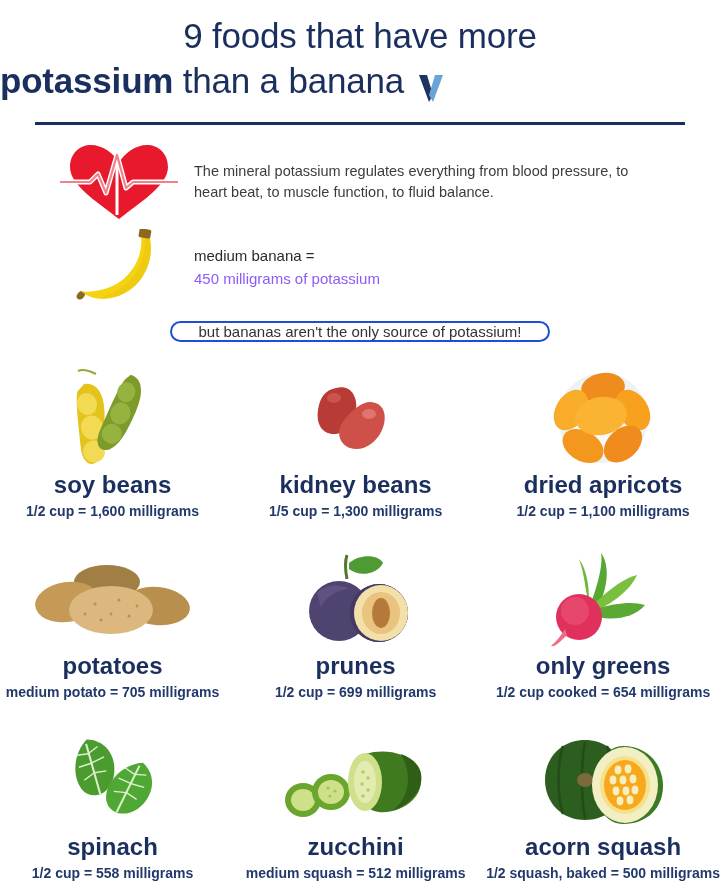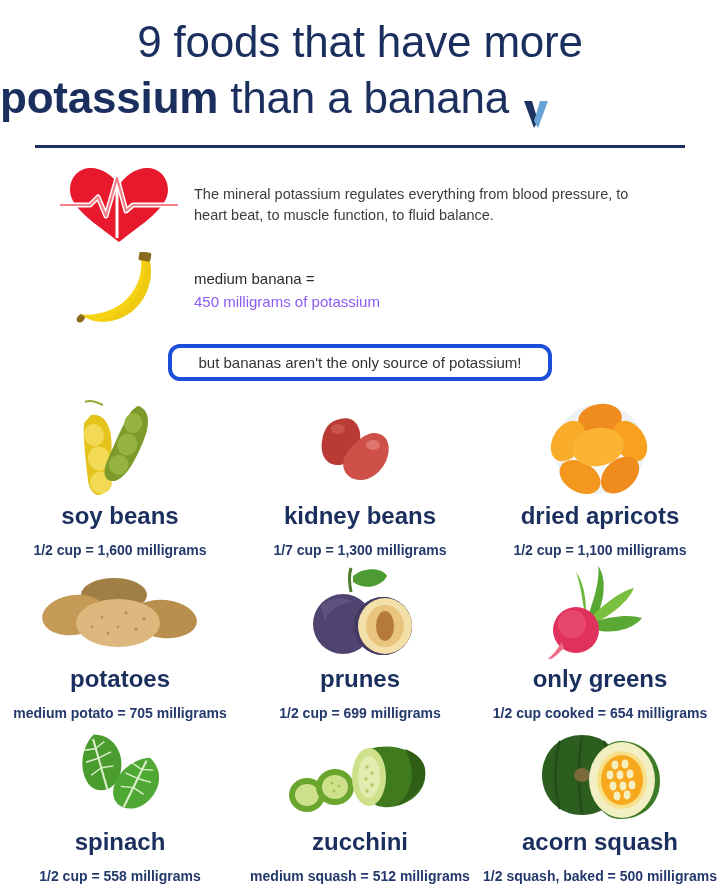--- a/index.html
+++ b/index.html
@@ -15,21 +15,21 @@
     overflow: hidden;
     position: relative;
   }
 
   
   .header {
     padding: 14px 0 0 0;
     text-align: center;
   }
   .title-line {
-    font-size: 44px;
+    font-size: 35px;
     line-height: 1.28;
     color: #1b2f5e;
     font-weight: 400;
     letter-spacing: -0.2px;
   }
   .title-line-2 {
     display: flex;
     align-items: center;
     justify-content: flex-start;
     gap: 14px;
@@ -86,33 +86,34 @@
     color: #8b5cf6;
   }
 
   
   .callout-wrap {
     display: flex;
     justify-content: center;
     margin-top: 14px;
   }
   .callout {
-    border: 4px solid #1d4ed8;
+    border: 2px solid #1d4ed8;
     border-radius: 12px;
-    padding: 6px 26px;
+    padding: 0 26px;
     font-size: 15px;
     color: #333333;
     background: #ffffff;
   }
 
   
   .grid {
     margin-top: 14px;
     display: grid;
     grid-template-columns: repeat(3, 1fr);
+    gap: 18px;
   }
   .cell {
     display: flex;
     flex-direction: column;
     align-items: center;
     justify-content: flex-end;
     height: 163px;
   }
   .art {
     height: 104px;
@@ -124,21 +125,21 @@
     font-size: 24px;
     font-weight: 700;
     color: #1b2f5e;
     line-height: 1.1;
     margin-top: 2px;
   }
   .food-sub {
     font-size: 14px;
     font-weight: 600;
     color: #23396b;
-    margin-top: 12px;
+    margin-top: 4px;
     white-space: nowrap;
   }
 </style>
 </head>
 <body>
 
 <div class="header">
   <div class="title-line">9 foods that have more</div>
   <div class="title-line title-line-2">
     <span><span class="title-strong">potassium</span>
@@ -211,21 +212,21 @@
   <div class="cell">
     <div class="art">
       <svg width="120" height="104" viewBox="0 0 120 104">
         <path d="M40 22 C54 18, 62 30, 60 44 C58 58, 50 68, 38 68 C26 68, 20 58, 22 44 C24 30, 30 24, 40 22 Z" fill="#b83b36"></path>
         <ellipse cx="38" cy="32" rx="7" ry="5" fill="#cf5a52" opacity="0.8"></ellipse>
         <path d="M74 36 C88 36, 92 50, 86 64 C80 78, 66 86, 54 82 C42 78, 40 64, 48 54 C56 44, 66 36, 74 36 Z" fill="#cf5048"></path>
         <ellipse cx="73" cy="48" rx="7" ry="5" fill="#e07d74" opacity="0.85"></ellipse>
       </svg>
     </div>
     <div class="food-name">kidney beans</div>
-    <div class="food-sub">1/7 cup = 1,300 milligrams</div>
+    <div class="food-sub">1/5 cup = 1,300 milligrams</div>
   </div>
 
   <div class="cell">
     <div class="art">
       <svg width="116" height="104" viewBox="0 0 116 104">
         <circle cx="58" cy="52" r="45" fill="#eef2f5"></circle>
         <circle cx="58" cy="52" r="38" fill="#f7fafc"></circle>
         <ellipse cx="58" cy="22" rx="22" ry="15" fill="#f08b1e" transform="rotate(-8 58 22)"></ellipse>
         <ellipse cx="88" cy="44" rx="22" ry="15" fill="#f7a11f" transform="rotate(58 88 44)"></ellipse>
         <ellipse cx="78" cy="78" rx="22" ry="15" fill="#f08b1e" transform="rotate(-42 78 78)"></ellipse>

